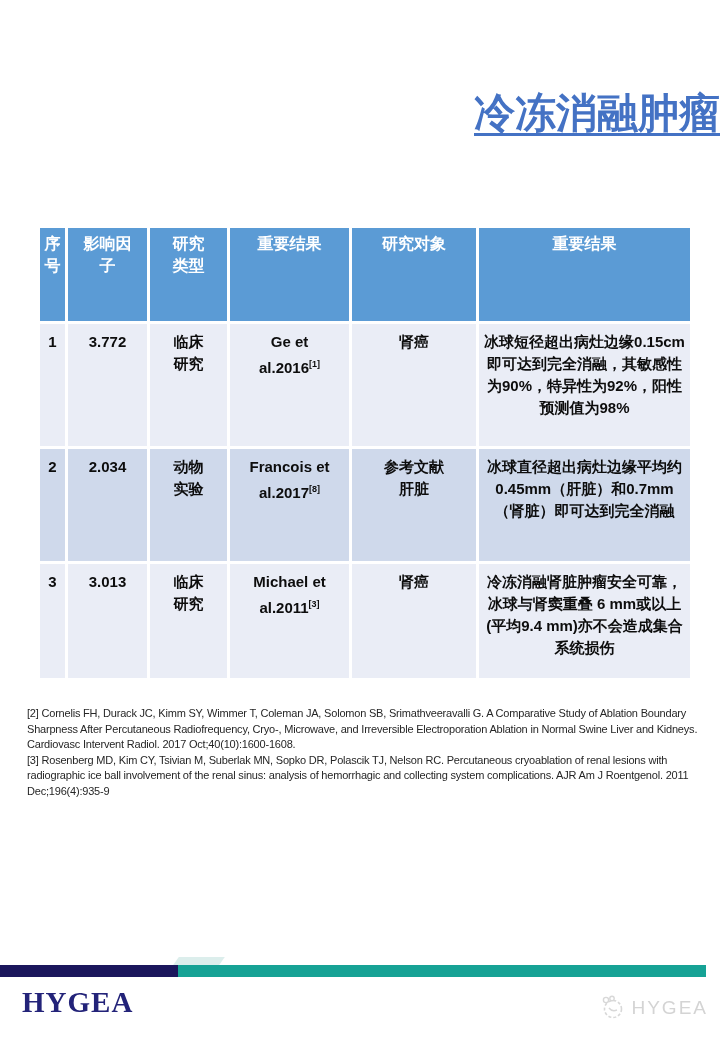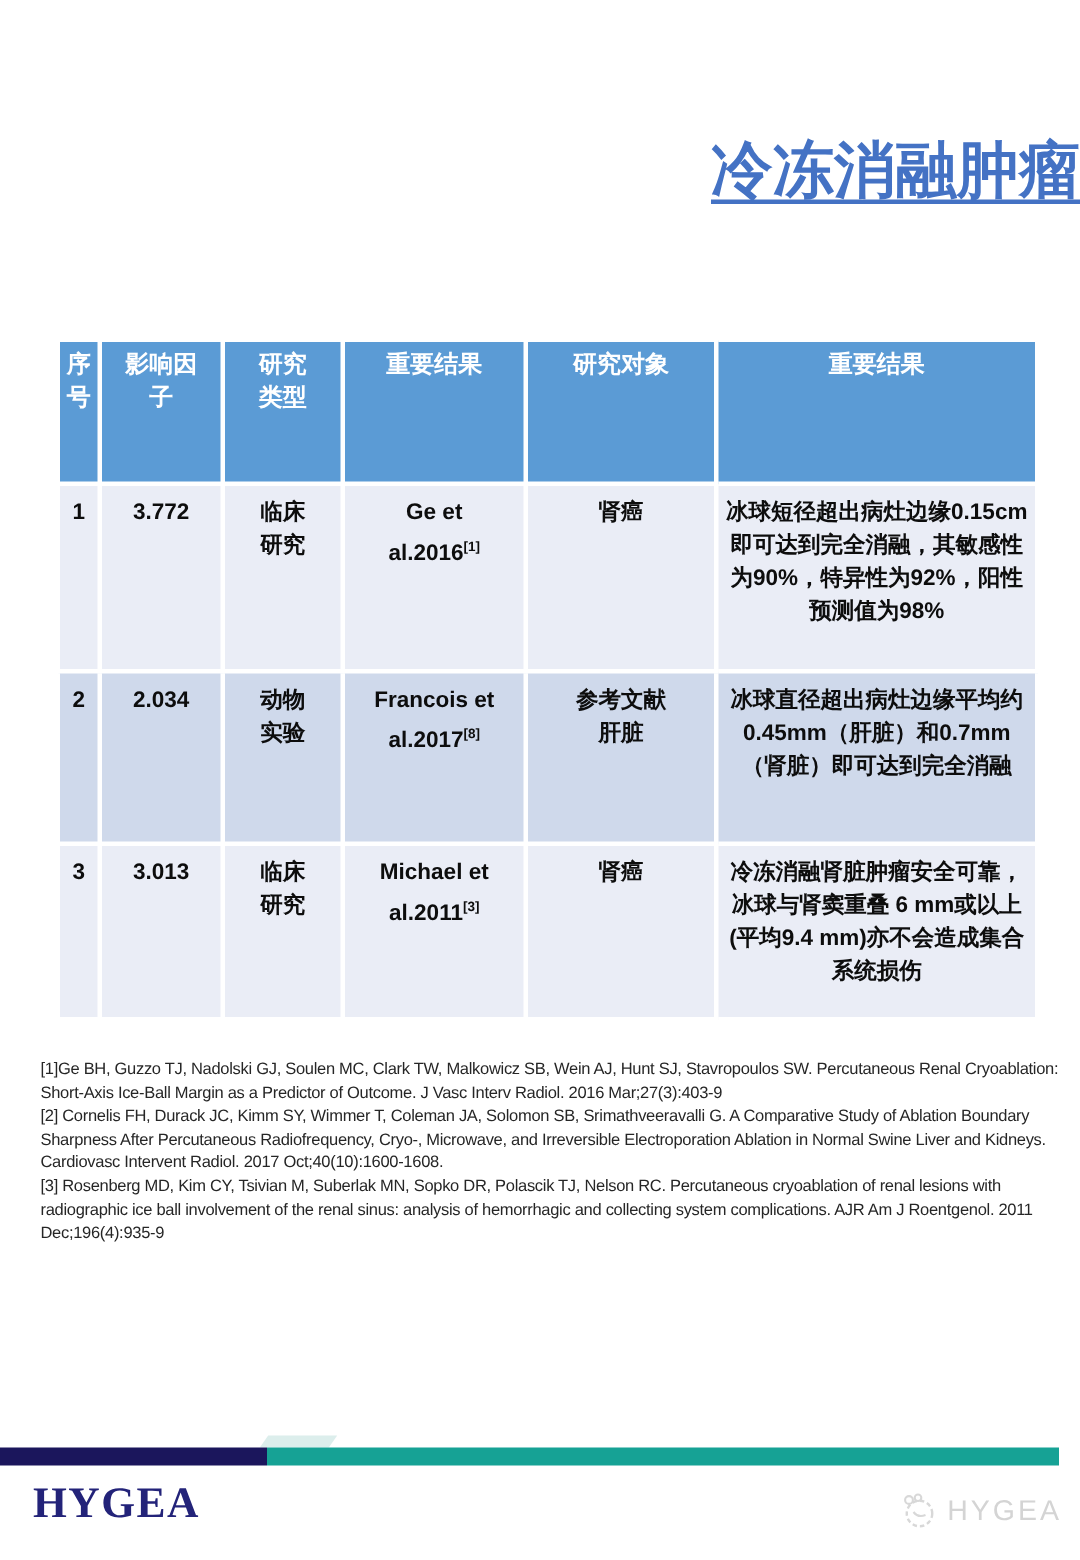--- a/index.html
+++ b/index.html
@@ -112,21 +112,20 @@
 研究</td>
         <td><span class="pre">Michael et
 al.2011</span><sup>[3]</sup></td>
         <td class="pre">肾癌</td>
         <td class="result">冷冻消融肾脏肿瘤安全可靠，冰球与肾窦重叠 6 mm或以上(平均9.4 mm)亦不会造成集合系统损伤</td>
       </tr>
     </tbody>
   </table>
 
   <div class="references">
-    <p>[1]Ge BH, Guzzo TJ, Nadolski GJ, Soulen MC, Clark TW, Malkowicz SB, Wein AJ, Hunt SJ, Stavropoulos SW. Percutaneous Renal Cryoablation: Short-Axis Ice-Ball Margin as a Predictor of Outcome. J Vasc Interv Radiol. 2016 Mar;27(3):403-9</p>
     <p>[2] Cornelis FH, Durack JC, Kimm SY, Wimmer T, Coleman JA, Solomon SB, Srimathveeravalli G. A Comparative Study of Ablation Boundary Sharpness After Percutaneous Radiofrequency, Cryo-, Microwave, and Irreversible Electroporation Ablation in Normal Swine Liver and Kidneys. Cardiovasc Intervent Radiol. 2017 Oct;40(10):1600-1608.</p>
     <p>[3] Rosenberg MD, Kim CY, Tsivian M, Suberlak MN, Sopko DR, Polascik TJ, Nelson RC. Percutaneous cryoablation of renal lesions with radiographic ice ball involvement of the renal sinus: analysis of hemorrhagic and collecting system complications. AJR Am J Roentgenol. 2011 Dec;196(4):935-9</p>
   </div>
 
   <div class="bar-wedge"></div>
   <div class="bar-navy"></div>
   <div class="bar-teal"></div>
 
   <div class="logo">HYGEA</div>
 

